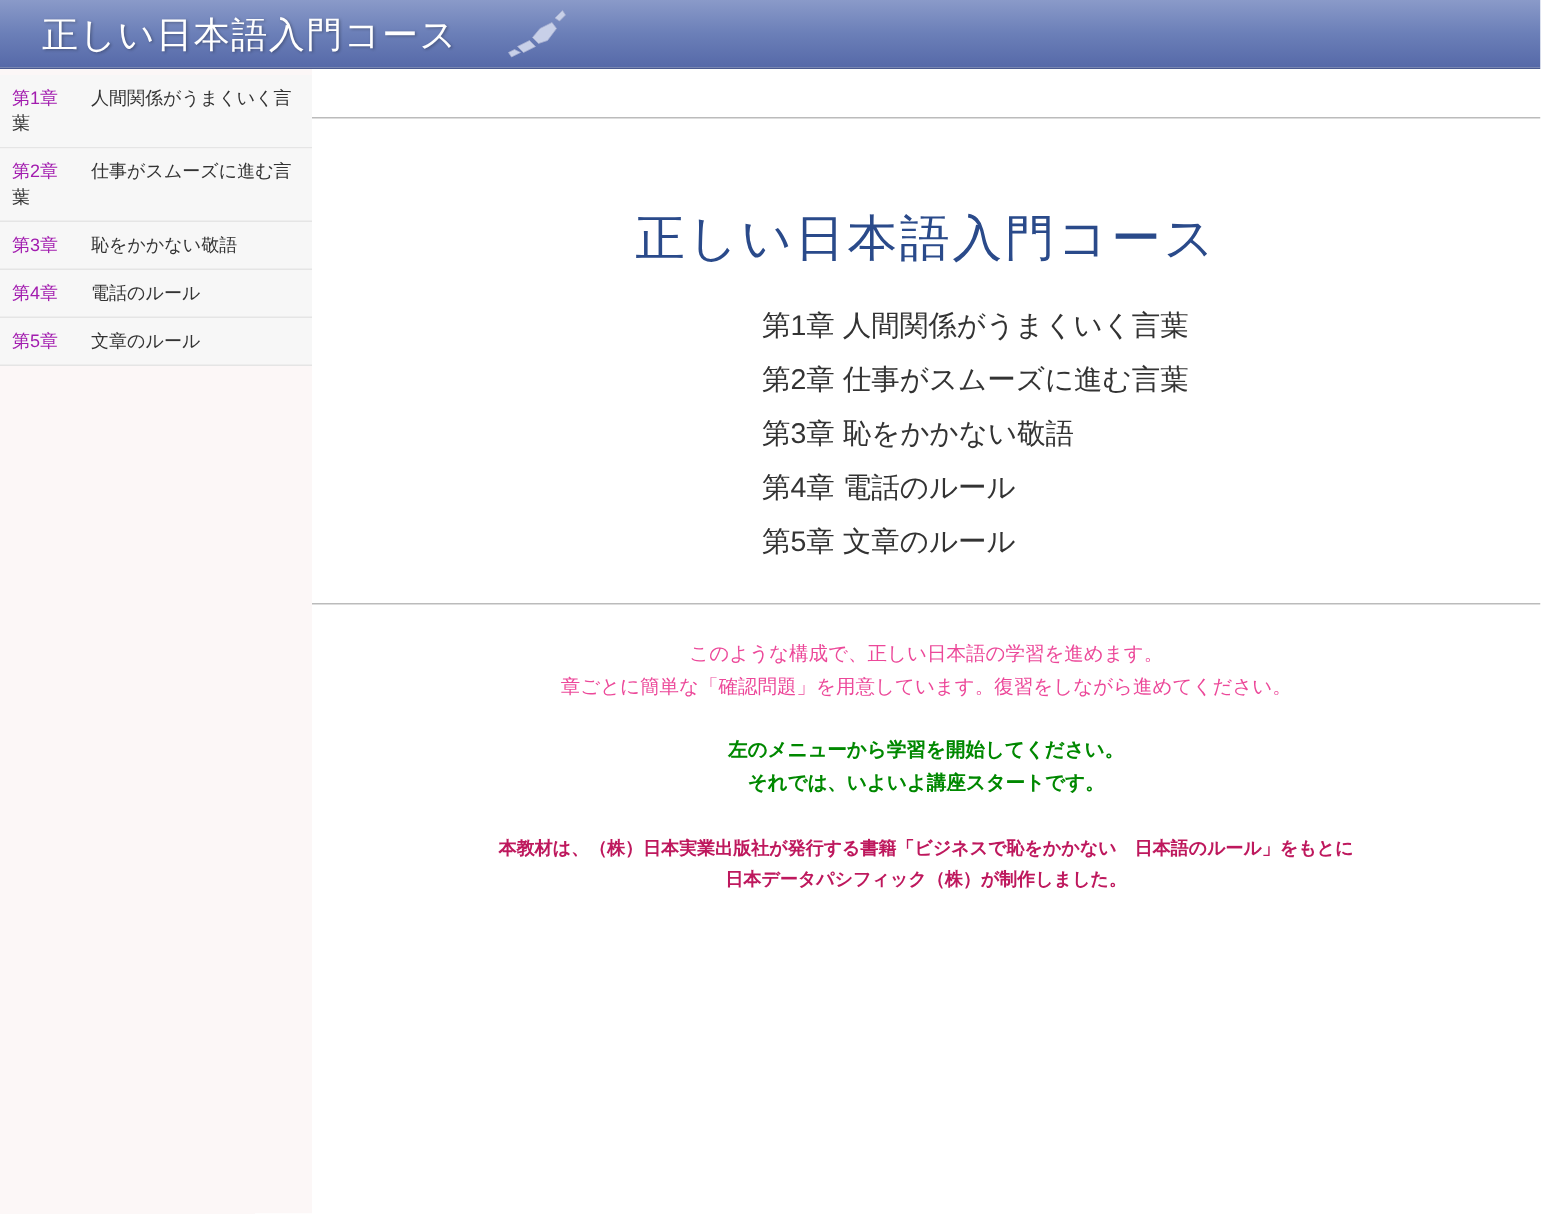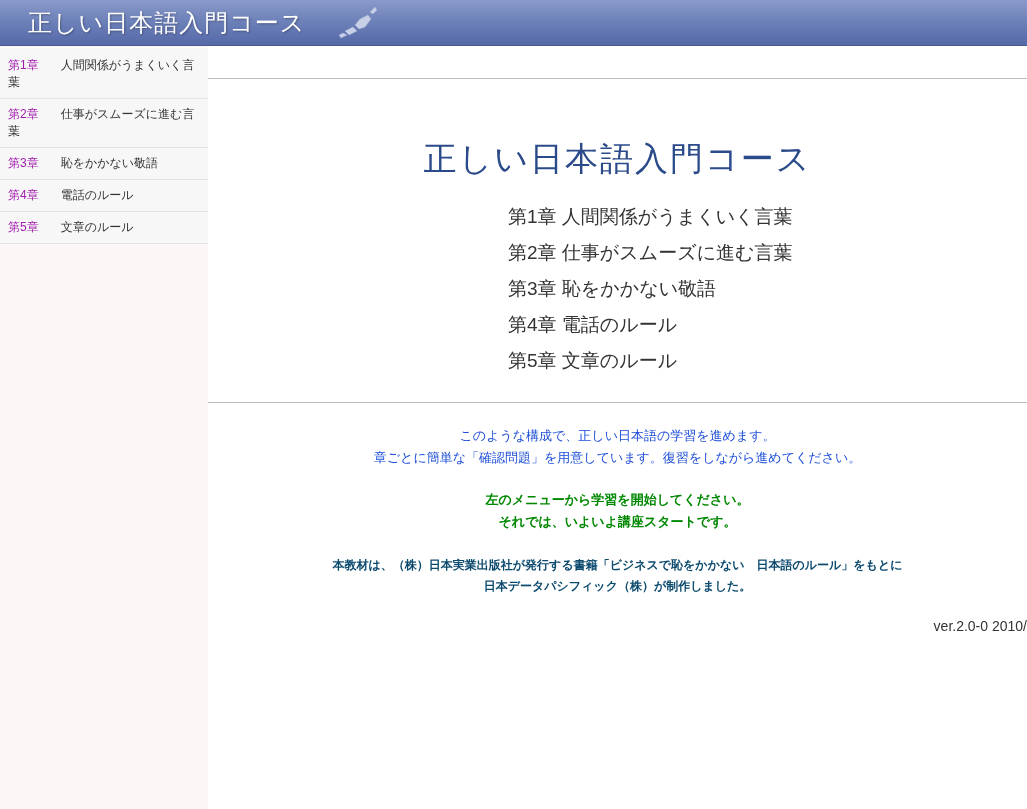--- a/index.html
+++ b/index.html
@@ -97,35 +97,35 @@
       font-weight: normal;
     }
     .divider {
       border: none;
       border-top: 1px solid #bbb;
       margin: 28px 0 22px 0;
     }
     .intro-text {
       text-align: center;
       font-size: 13px;
-      color: #1d4ed8;
+      color: #ec4899;
       line-height: 1.7;
     }
     .green-text {
       text-align: center;
       font-size: 13px;
       color: #008800;
       font-weight: bold;
       line-height: 1.7;
       margin-top: 20px;
     }
     .red-text {
       text-align: center;
       font-size: 12px;
-      color: #0c4a6e;
+      color: #be185d;
       font-weight: bold;
       line-height: 1.7;
       margin-top: 22px;
     }
     .version {
       text-align: right;
       font-size: 14px;
       color: #333;
       margin-top: 22px;
       padding-right: 0;
@@ -182,16 +182,15 @@
         <div>章ごとに簡単な「確認問題」を用意しています。復習をしながら進めてください。</div>
       </div>
       <div class="green-text">
         <div>左のメニューから学習を開始してください。</div>
         <div>それでは、いよいよ講座スタートです。</div>
       </div>
       <div class="red-text">
         <div>本教材は、（株）日本実業出版社が発行する書籍「ビジネスで恥をかかない　日本語のルール」をもとに</div>
         <div>日本データパシフィック（株）が制作しました。</div>
       </div>
-      <div class="version">ver.2.0-0 2010/</div>
     </div>
   </div>
 </div>
 
 </body></html>

